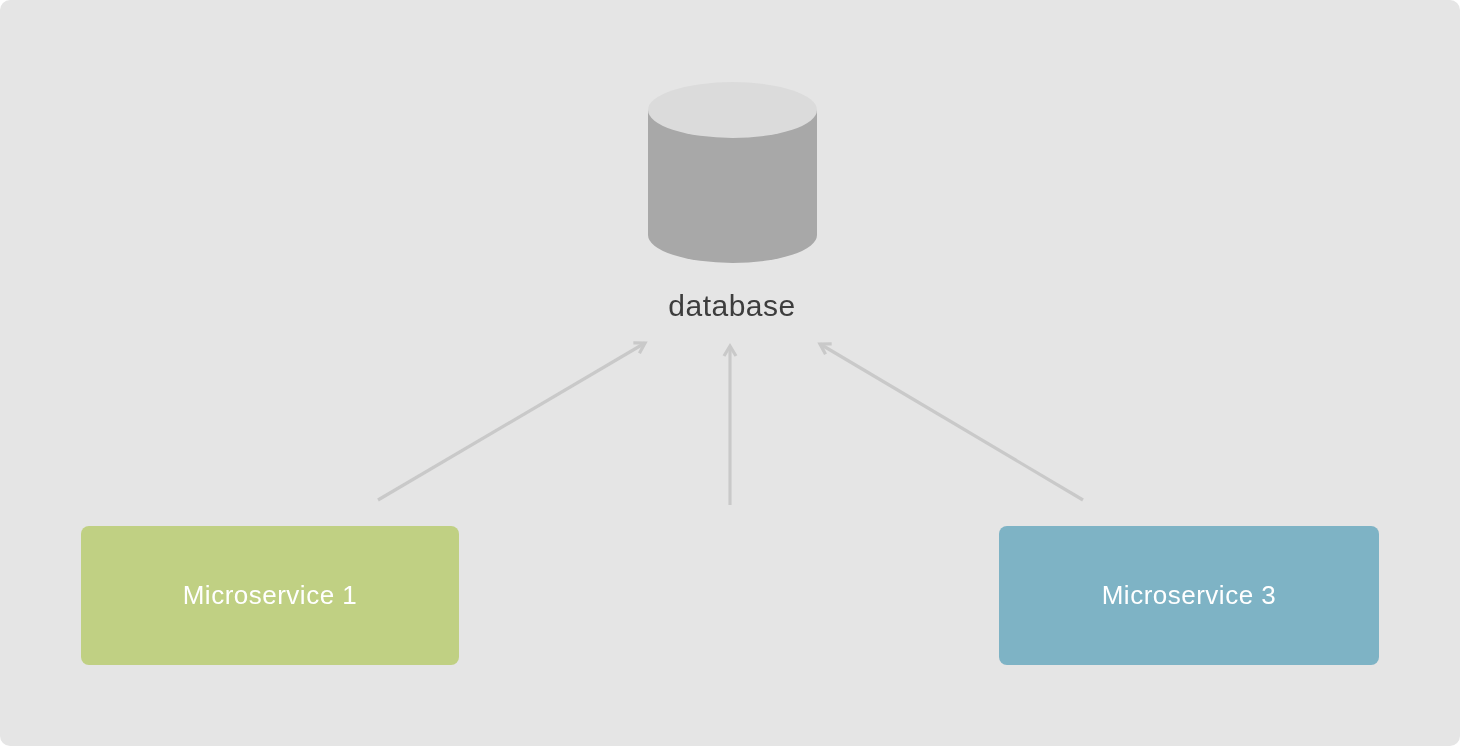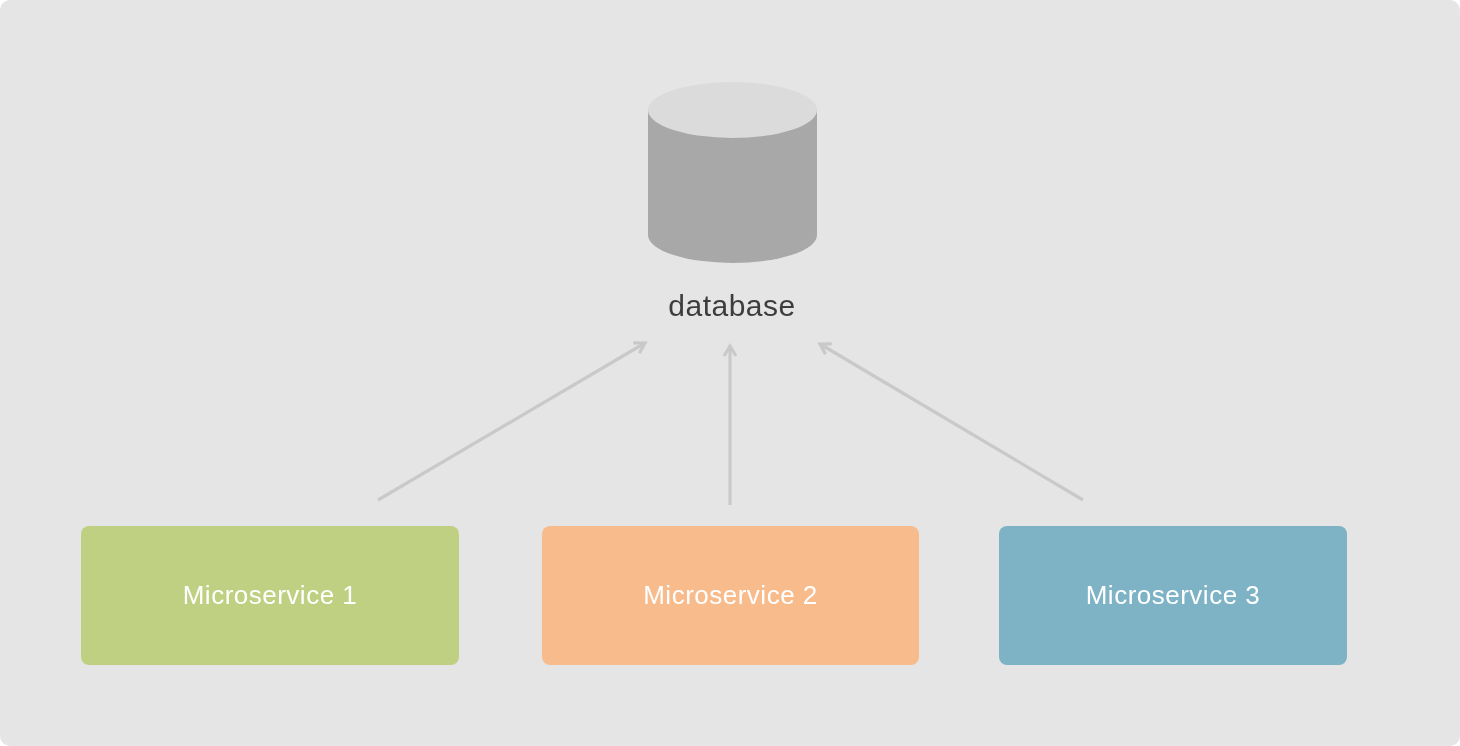--- a/index.html
+++ b/index.html
@@ -44,21 +44,21 @@
     justify-content: center;
   }
   .service-node .label {
     font-size: 26px;
     letter-spacing: 0.5px;
     color: #ffffff;
     text-align: center;
   }
   .node-1 { left: 81px;  width: 378px; }
   .node-2 { left: 542px; width: 377px; }
-  .node-3 { left: 999px; width: 348px; }
+  .node-3 { left: 999px; width: 380px; }
 </style>
 </head>
 <body>
 
 <div class="canvas" style="background: #e5e5e5;">
 
   <svg class="gfx-layer" viewBox="0 0 1460 746">
     <defs>
       <marker id="arrowhead" markerUnits="userSpaceOnUse" markerWidth="20" markerHeight="20" refX="15" refY="10" orient="auto">
         <path d="M5,4 L15,10 L5,16" fill="none" stroke-width="3.2" stroke-linecap="butt" stroke="#c9c9c9"></path>
@@ -76,21 +76,18 @@
       <ellipse cx="732.5" cy="110" rx="84.5" ry="28" fill="#dbdbdb"></ellipse>
     </g>
   </svg>
 
   <div class="db-label" style="color: rgb(61, 61, 61);">database</div>
 
   <div class="service-node node-1" style="background: rgb(192, 208, 131);">
     <span class="label" style="color: rgb(255, 255, 255);">Microservice 1</span>
   </div>
 
-  <div class="service-node node-2" style="background: rgb(248, 188, 140);">
-    <span class="label" style="color: rgb(255, 255, 255);">Microservice 2</span>
-  </div>
 
   <div class="service-node node-3" style="background: rgb(126, 179, 197);">
     <span class="label" style="color: rgb(255, 255, 255);">Microservice 3</span>
   </div>
 
 </div>
 
 </body></html>

